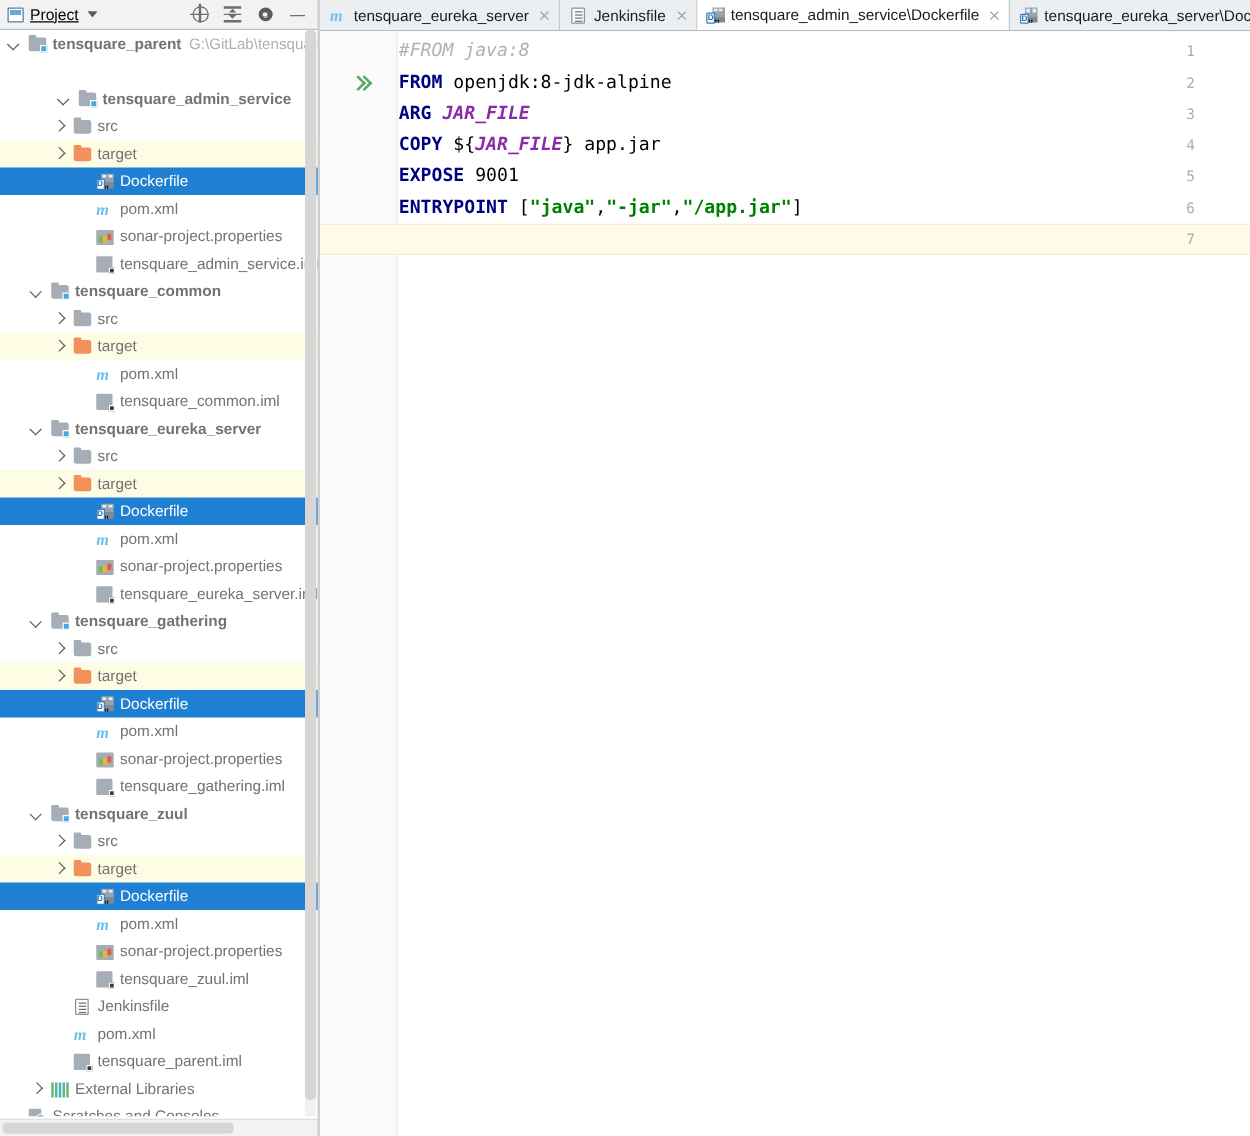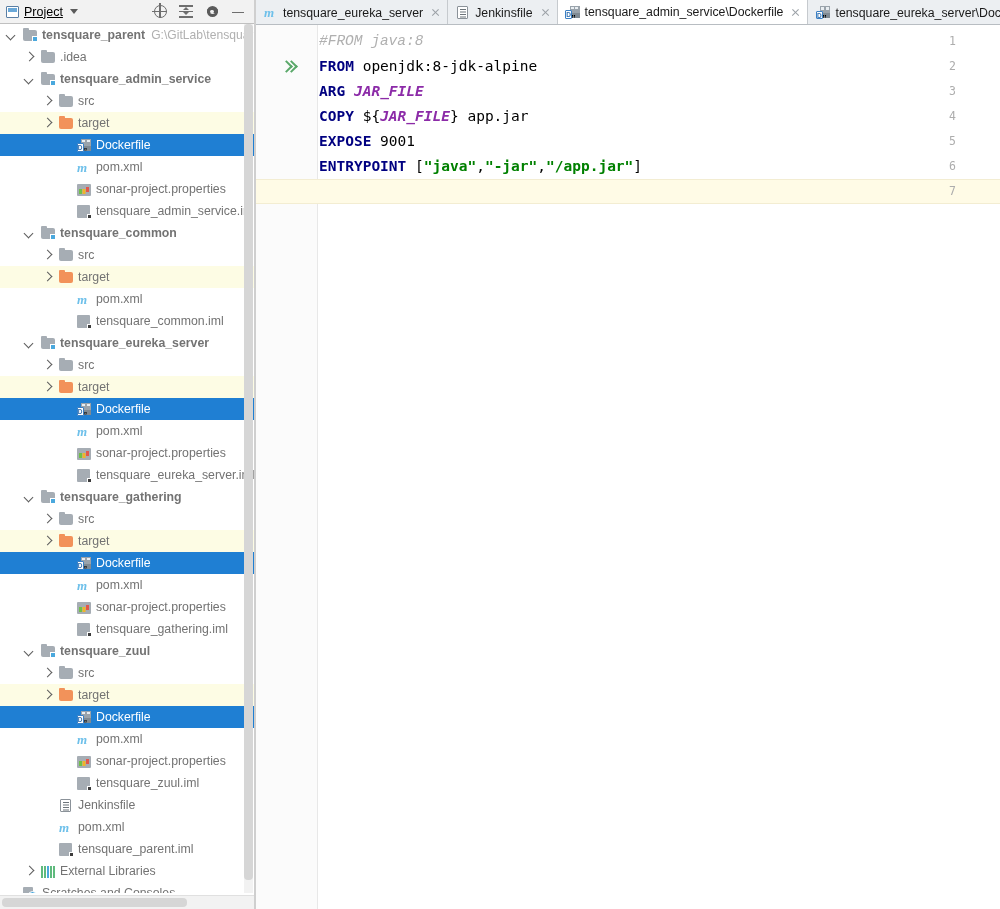--- a/index.html
+++ b/index.html
@@ -190,28 +190,21 @@
 
     <div class="tree-wrap" id="tree">
         <div class="row" style="top: 0px; position: absolute; left: 0px; width: 255px; padding-left: 6px;">
           <span class="arrow d" style="margin-right: 5px;"></span>
           <span class="icn">
             <span class="f-mod"></span>
           </span>
           <span class="lbl b">tensquare_parent</span>
           <span class="path">G:\GitLab\tensquare_</span>
         </div>
-        <div class="row" style="top: 22px; position: absolute; left: 0px; width: 255px; padding-left: 24px;">
-          <span class="arrow r" style="margin-right: 5px;"></span>
-          <span class="icn">
-            <span class="f-gray"></span>
-          </span>
-          <span class="lbl">.idea</span>
-        </div>
-        <div class="row" style="top: 44px; position: absolute; left: 0px; width: 255px; padding-left: 24px;">
+        <div class="row" style="top: 44px; position: absolute; left: 0px; width: 255px; padding-left: 24px; justify-content: center;">
           <span class="arrow d" style="margin-right: 5px;"></span>
           <span class="icn">
             <span class="f-mod"></span>
           </span>
           <span class="lbl b">tensquare_admin_service</span>
         </div>
         <div class="row" style="top: 66px; position: absolute; left: 0px; width: 255px; padding-left: 42px;">
           <span class="arrow r" style="margin-right: 5px;"></span>
           <span class="icn">
             <span class="f-gray"></span>
@@ -558,21 +551,21 @@
           <div class="gmark" style="top: 29px;">
             <span class="chev"></span>
           </div>
           <div class="ln" style="top: 54px;">3</div>
           <div class="ln" style="top: 79px;">4</div>
           <div class="ln" style="top: 104px;">5</div>
           <div class="ln" style="top: 129px;">6</div>
           <div class="ln" style="top: 154px;">7</div>
         </div>
       <div class="code" id="code">
-          <div class="codeline" style="top: 4px; left: 0px; font-family: Liberation Mono, monospace;"><span class="cmt">#FROM java:8</span></div>
+          <div class="codeline" style="top: 4px; left: 0px;"><span class="cmt">#FROM java:8</span></div>
           <div class="codeline" style="top: 29px; left: 0px;"><span class="kw">FROM</span><span class="pln"> openjdk:8-jdk-alpine</span></div>
           <div class="codeline" style="top: 54px; left: 0px;"><span class="kw">ARG</span><span class="pln"> </span><span class="var">JAR_FILE</span></div>
           <div class="codeline" style="top: 79px; left: 0px;"><span class="kw">COPY</span><span class="pln"> ${</span><span class="var">JAR_FILE</span><span class="pln">} app.jar</span></div>
           <div class="codeline" style="top: 104px; left: 0px;"><span class="kw">EXPOSE</span><span class="pln"> 9001</span></div>
           <div class="codeline" style="top: 129px; left: 0px;"><span class="kw">ENTRYPOINT</span><span class="brk"> [</span><span class="str">"java"</span><span class="brk">,</span><span class="str">"-jar"</span><span class="brk">,</span><span class="str">"/app.jar"</span><span class="brk">]</span></div>
           <div class="codeline" style="top: 154px; left: 0px;"></div>
         </div>
     </div>
   </div>
 

